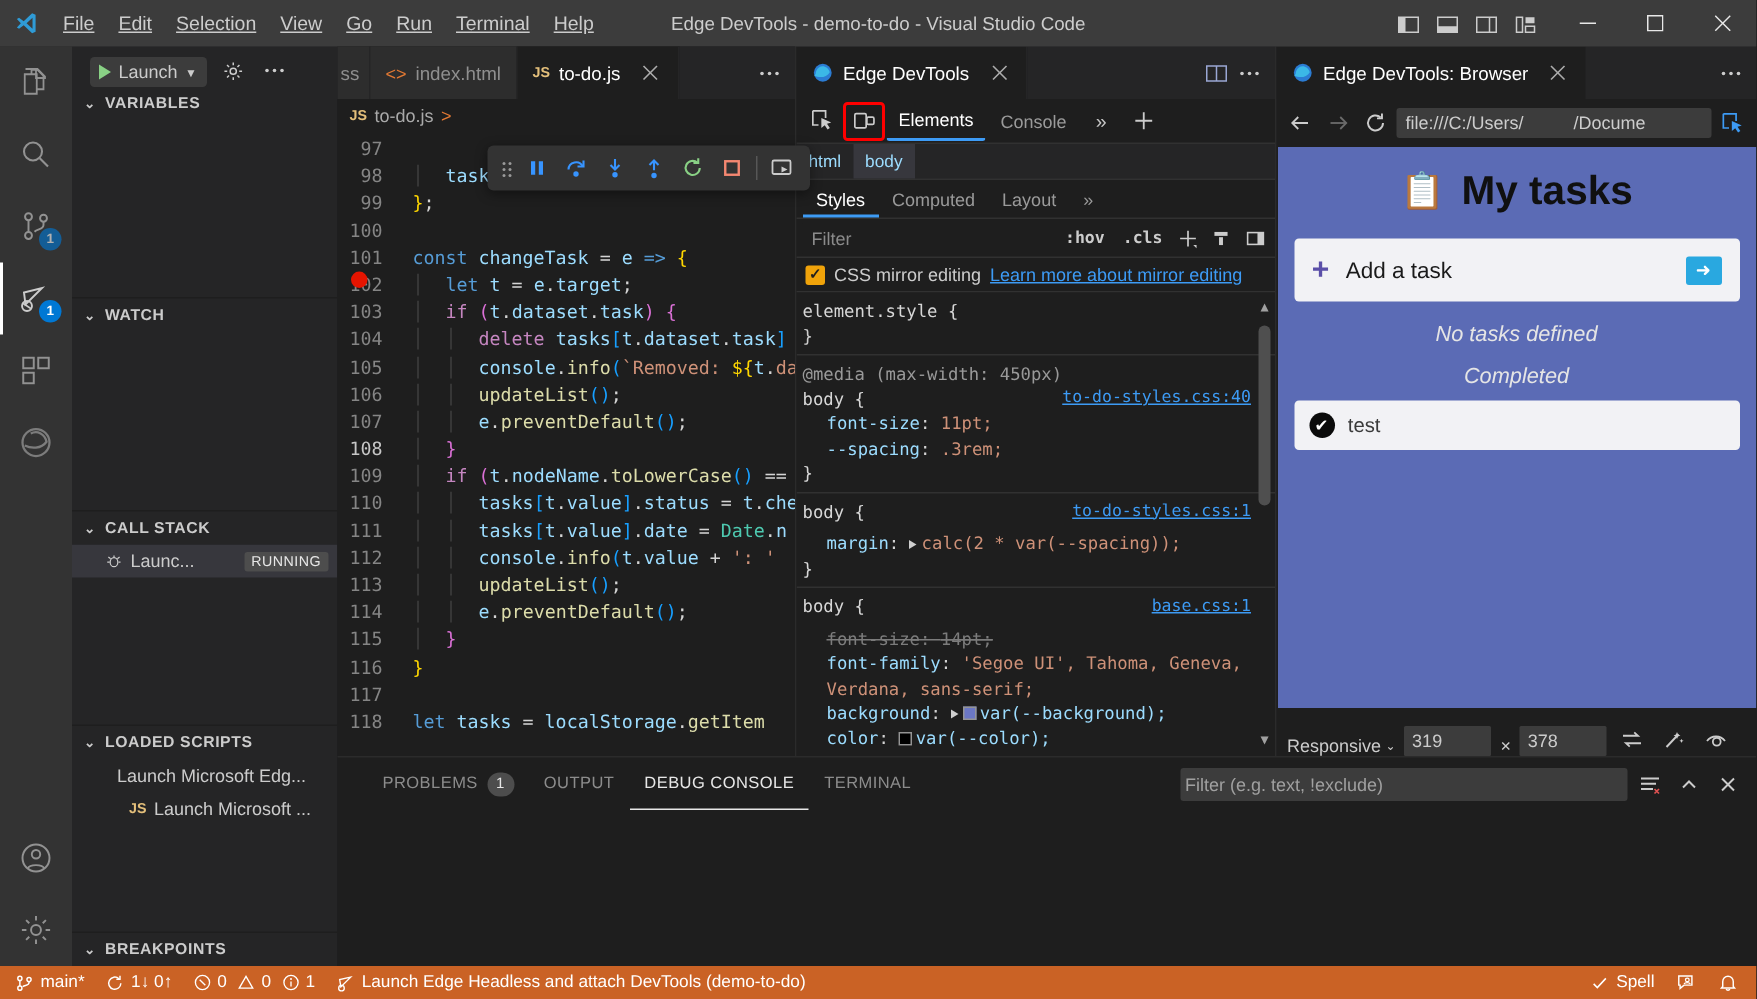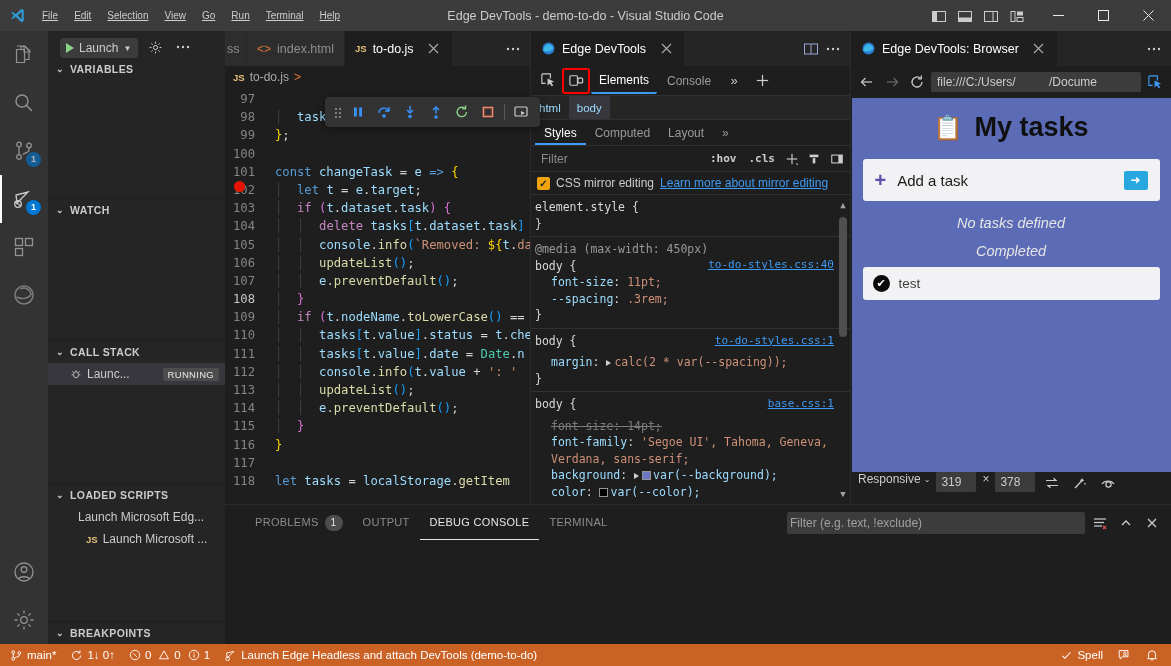--- a/index.html
+++ b/index.html
@@ -13,21 +13,21 @@
 
   
   .titlebar {
     height:31px; background:#3c3c3c; display:flex; align-items:center;
     flex:0 0 31px; position:relative;
   }
   .vscode-logo { width:34px; display:flex; align-items:center; justify-content:center; }
   .vscode-logo svg { width:17px; height:17px; }
   .menu { display:flex; align-items:center; gap:0px; }
   .menu-item {
-    padding:3px 8px; font-size:10px; color:#cccccc; cursor:default; white-space:nowrap;
+    padding:3px 8px; font-size:13px; color:#cccccc; cursor:default; white-space:nowrap;
   }
   .menu-item u { text-decoration:underline; }
   .title-center {
     position:absolute; left:0; right:0; text-align:center; font-size:12.5px;
     color:#cccccc; pointer-events:none;
   }
   .title-right { margin-left:auto; display:flex; align-items:center; z-index:2; }
   .layout-icons { display:flex; gap:0px; align-items:center; padding-right:6px; }
   .layout-icons .li { width:26px; height:26px; display:flex; align-items:center; justify-content:center; cursor:default;}
   .win-btn { width:45px; height:31px; display:flex; align-items:center; justify-content:center; cursor:default;}
@@ -226,25 +226,25 @@
   .status-line { text-align:center; font-size:14.5px; margin:12px 0 10px; color:#e5e5e5;font-style:italic;}
   .task-card {
     background:#f2f2f5; border-radius:3px; padding:8px 10px; display:flex; align-items:center; gap:9px;
   }
   .checkmark {
     width:17px;height:17px;border-radius:50%;background:#0b0b0b;color:#ffffff;
     display:flex;align-items:center;justify-content:center;font-size:11px; flex:0 0 17px;
   }
   .task-label { font-size:13.5px; color:#3a3a3a; }
   .bp-footer {
-    height:32px; background:#1e1e1e; display:flex; align-items:flex-start; gap:6px; padding:0 7px;
+    height:32px; background:#1e1e1e; display:flex; align-items:flex-end; gap:6px; padding:0 7px;
     flex:0 0 32px; font-size:12px; color:#cccccc;
   }
   .dimbox {
-    background:#3c3c3c; color:#cccccc; border:none; width:40px; font-size:12px;
+    background:#3c3c3c; color:#cccccc; border:none; width:58px; font-size:12px;
     padding:3px 5px; outline:none; border-radius:1px;
   }
   .fs-ic { width:22px;height:22px;display:flex;align-items:center;justify-content:center;cursor:pointer;border-radius:3px;}
 
   
   .panel { height:140px; flex:0 0 140px; background:#1e1e1e; border-top:1px solid #2b2b2b; display:flex; flex-direction:column;}
   .panel-tabrow { height:35px; display:flex; align-items:center; padding-left:20px; gap:0; flex:0 0 35px;}
   .ptab {
     font-size:11px; letter-spacing:.3px; color:#8c8c8c; padding:0 10px; line-height:33px; cursor:pointer;
     display:flex; align-items:center; gap:6px; height:100%;

